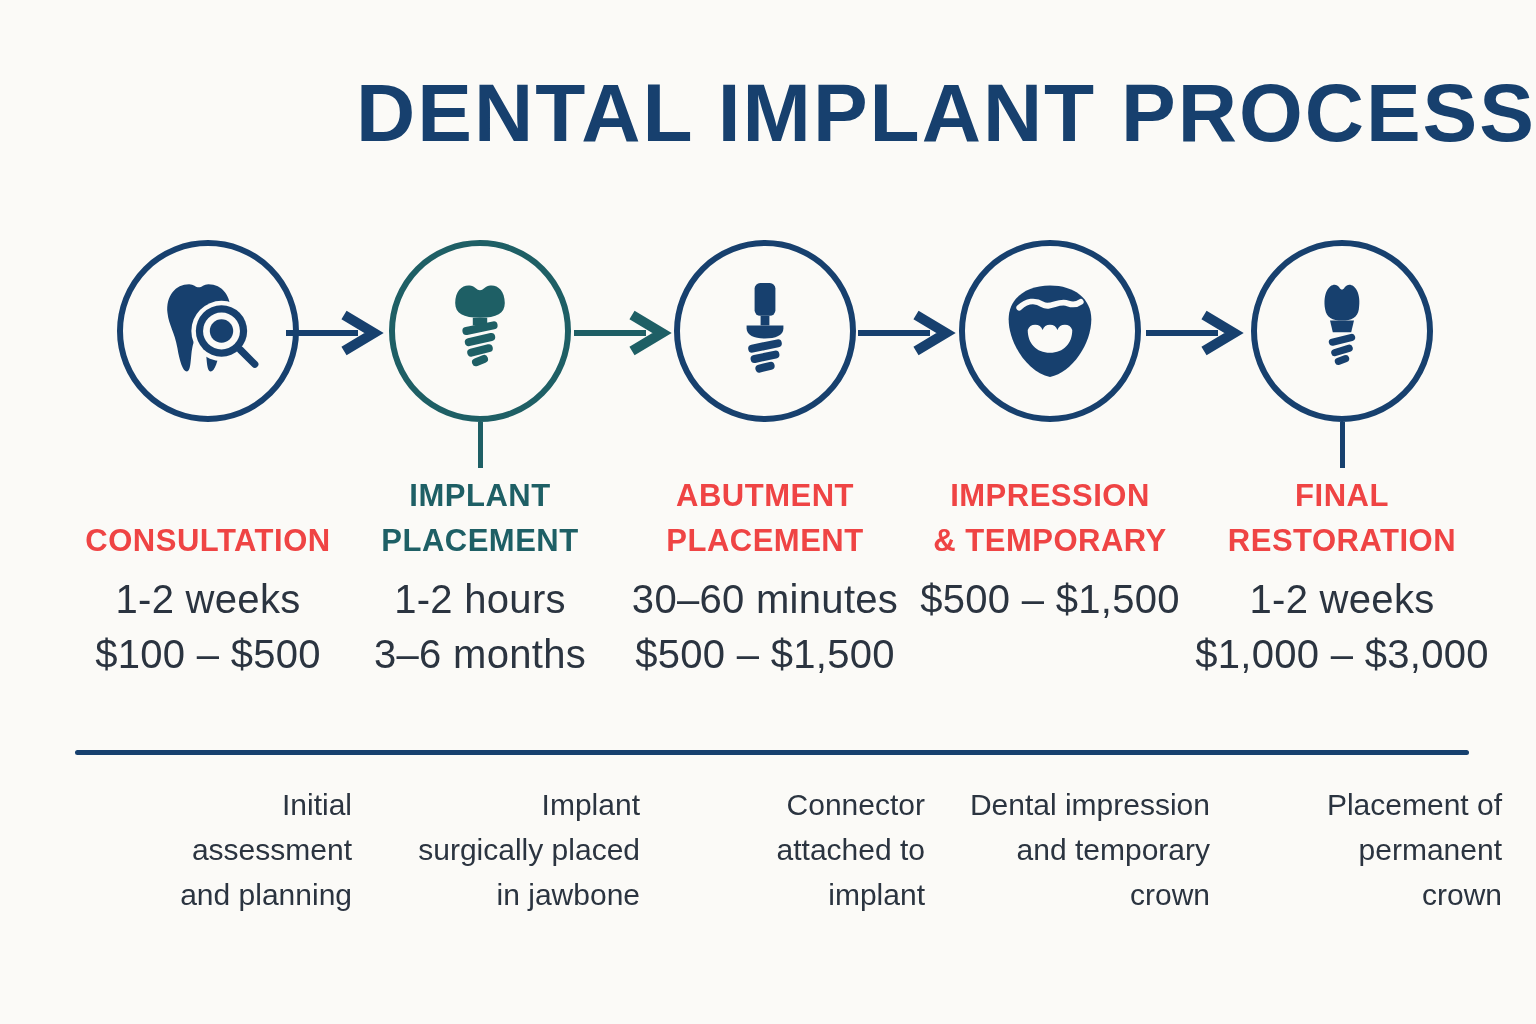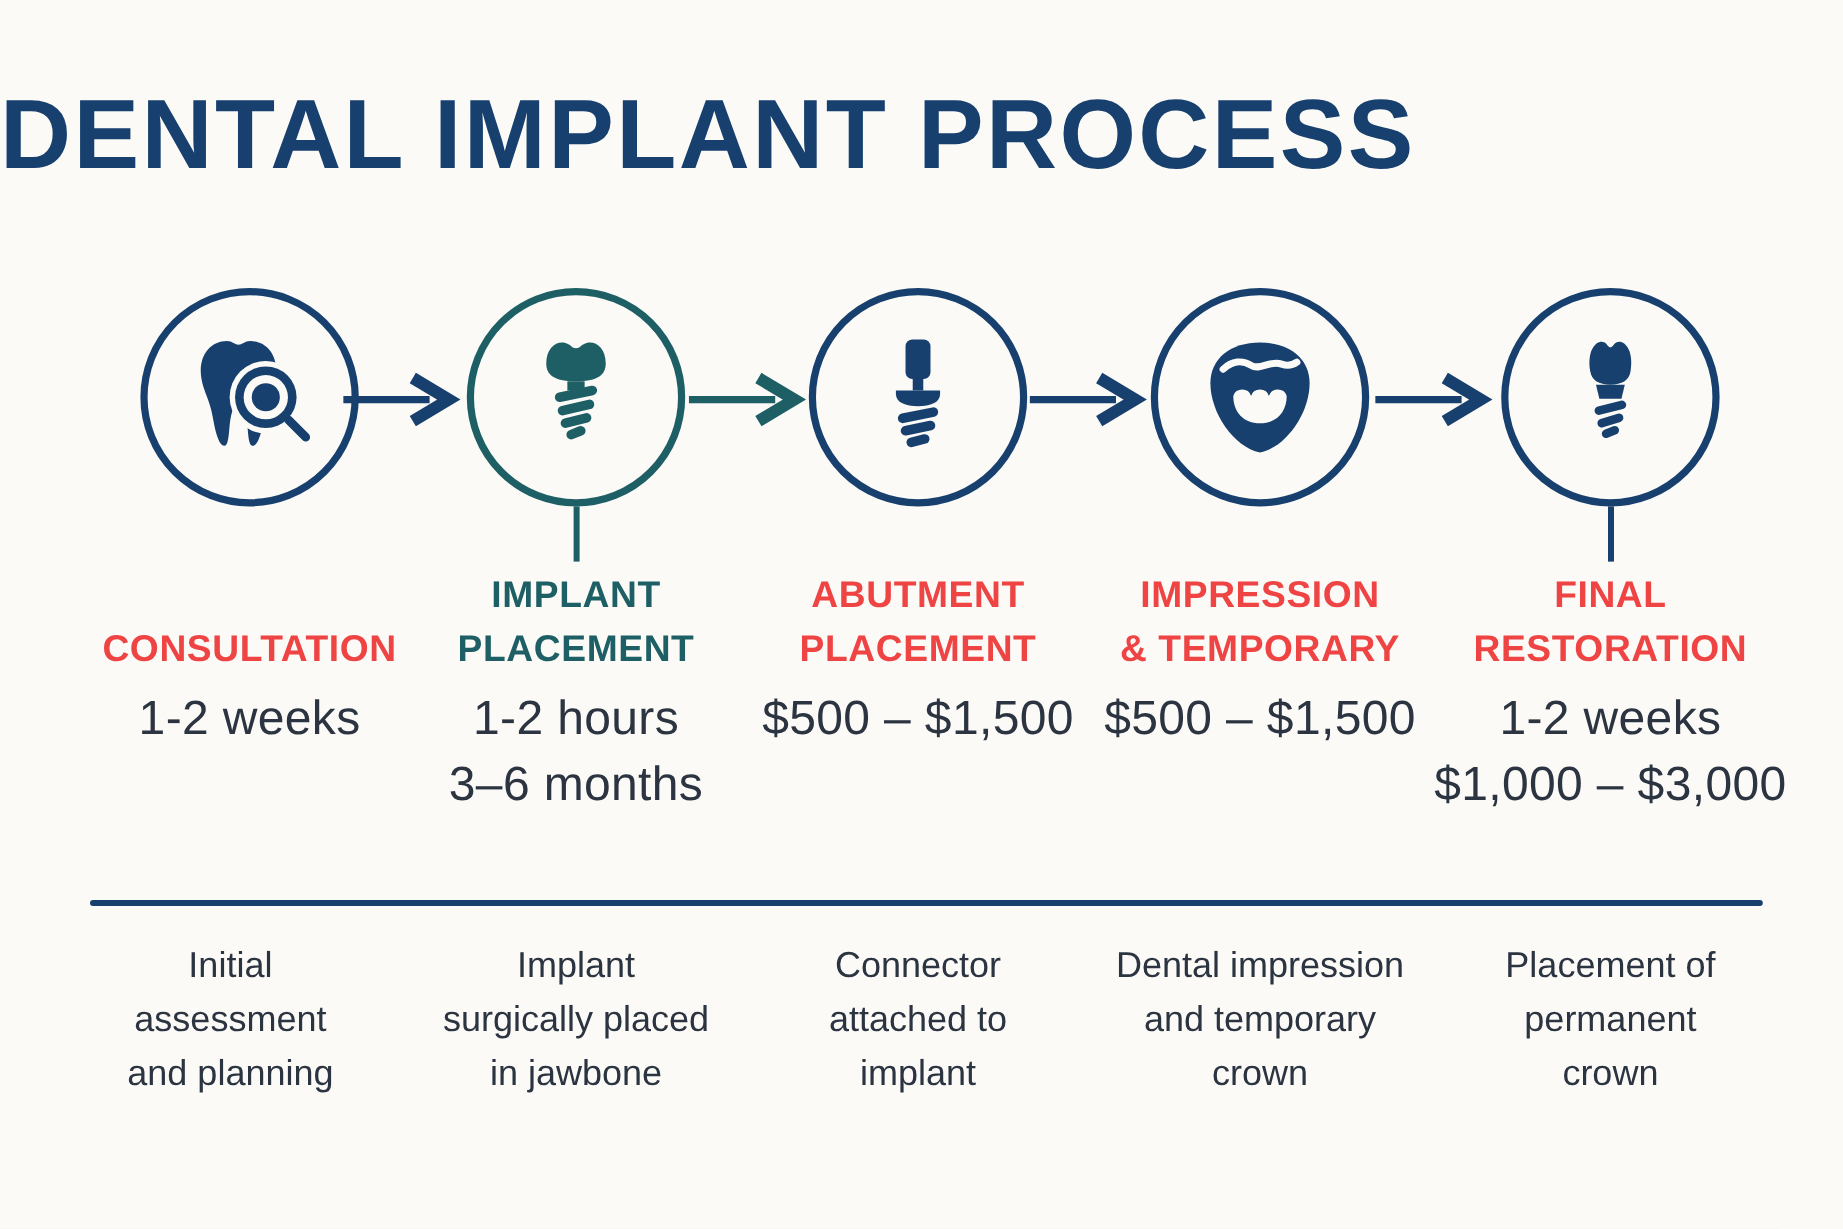--- a/index.html
+++ b/index.html
@@ -9,21 +9,21 @@
   }
   #stage{
     position:relative;
     width:1536px;height:1024px;
     background:#fbfaf7;
     overflow:hidden;
   }
   
   .title{
     position:absolute;top:66px;left:0;width:100%;
-    text-align:left;
+    text-align:right;
     font-size:82px;font-weight:800;letter-spacing:2px;
     color:#17406e;
   }
   
   .step{
     position:absolute;top:240px;width:300px;
     text-align:center;
   }
   .s1{left:58px}.s2{left:330px}.s3{left:615px}.s4{left:900px}.s5{left:1192px}
   .circle{
@@ -49,21 +49,21 @@
   
   .arrow{position:absolute;top:305px;width:100px;height:56px;}
   .a1{left:286px}.a2{left:574px}.a3{left:858px}.a4{left:1146px}
   
   .divider{
     position:absolute;top:750px;left:75px;width:1394px;height:5px;
     background:#17406e;border-radius:3px;
   }
   .desc{
     position:absolute;top:782px;width:320px;
-    text-align:center;white-space:pre-line;
+    text-align:right;white-space:pre-line;
     font-size:30px;line-height:1.5;color:#2b3440;
   }
   .d1{left:32px}.d2{left:320px}.d3{left:605px}.d4{left:890px}.d5{left:1182px}
 </style>
 </head>
 <body>
 
 <div id="stage">
 
   <div class="title">DENTAL IMPLANT PROCESS</div>
@@ -75,20 +75,21 @@
         <circle cx="75" cy="60" r="33.5" fill="#fbfaf7"></circle>
         <circle cx="75" cy="60" r="28.5" fill="#17406e"></circle>
         <circle cx="75" cy="60" r="20.5" fill="#fbfaf7"></circle>
         <circle cx="75" cy="60" r="13" fill="#17406e"></circle>
         <line x1="96" y1="81" x2="112" y2="97" stroke="#17406e" stroke-width="8" stroke-linecap="round"></line>
       </svg>
     </div>
     <div class="connector-zone"></div>
     <div class="step-name">CONSULTATION</div>
     <div class="stat">1-2 weeks</div>
+    <div class="stat">$100 – $500</div>
   </div>
 
   <div class="step s2">
     <div class="circle teal">
       <svg width="80" height="106" viewBox="0 0 100 132">
         <path fill="#1e5f65" d="M19,31 C19,14 30,7 39,9.5 C45,11 45.5,15 50,15 C54.5,15 55,11 61,9.5 C70,7 81,14 81,31 C81,44 71,49.5 50,49.5 C29,49.5 19,44 19,31 Z"></path>
         <path fill="#1e5f65" d="M41,49.5 h18 v9.5 h-18 z"></path>
         <line x1="33" y1="66" x2="67" y2="59" stroke="#1e5f65" stroke-width="10" stroke-linecap="round"></line>
         <line x1="36" y1="80" x2="64" y2="73.5" stroke="#1e5f65" stroke-width="10" stroke-linecap="round"></line>
         <line x1="39" y1="93" x2="61" y2="87.5" stroke="#1e5f65" stroke-width="10" stroke-linecap="round"></line>
@@ -111,20 +112,21 @@
         <rect x="44.5" y="47" width="11" height="12" fill="#17406e"></rect>
         <path fill="#17406e" d="M27,59 H73 V63 C73,71.5 63,75.5 50,75.5 C37,75.5 27,71.5 27,63 Z"></path>
         <line x1="34" y1="88" x2="66" y2="81.5" stroke="#17406e" stroke-width="10" stroke-linecap="round"></line>
         <line x1="37" y1="101" x2="63" y2="95.5" stroke="#17406e" stroke-width="10" stroke-linecap="round"></line>
         <line x1="43" y1="113" x2="57" y2="109.5" stroke="#17406e" stroke-width="10" stroke-linecap="round"></line>
       </svg>
     </div>
     <div class="connector-zone"></div>
     <div class="step-name">ABUTMENT
 PLACEMENT</div>
+    <div class="stat">30–60 minutes</div>
     <div class="stat">$500 – $1,500</div>
   </div>
 
   <div class="step s4">
     <div class="circle">
       <svg width="106" height="106" viewBox="0 0 100 100">
         <path fill="#17406e" d="M50,7 C73,7 89,19.5 89,39 C89,62 71,89 50,93.5 C29,89 11,62 11,39 C11,19.5 27,7 50,7 Z"></path>
         <path d="M21,28 C28,21.5 36,20.5 43,25 C50,29.5 58,20.5 67,24 C71,25.5 75.5,25 79,22.5" stroke="#fbfaf7" stroke-width="5.5" fill="none" stroke-linecap="round"></path>
         <path fill="#fbfaf7" d="M29,49 a7.4,7.4 0 0 1 14,0 a7.4,7.4 0 0 1 14,0 a7.4,7.4 0 0 1 14,0 C71,61.5 63,70.5 50,70.5 C37,70.5 29,61.5 29,49 Z"></path>
       </svg>

